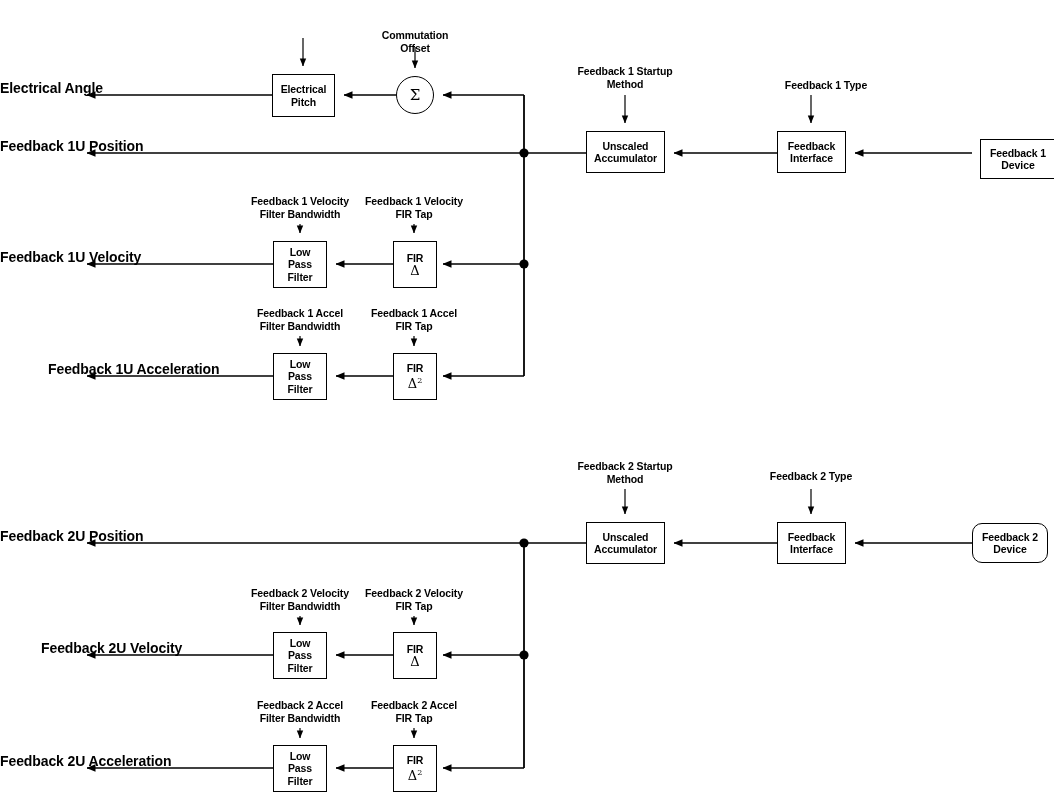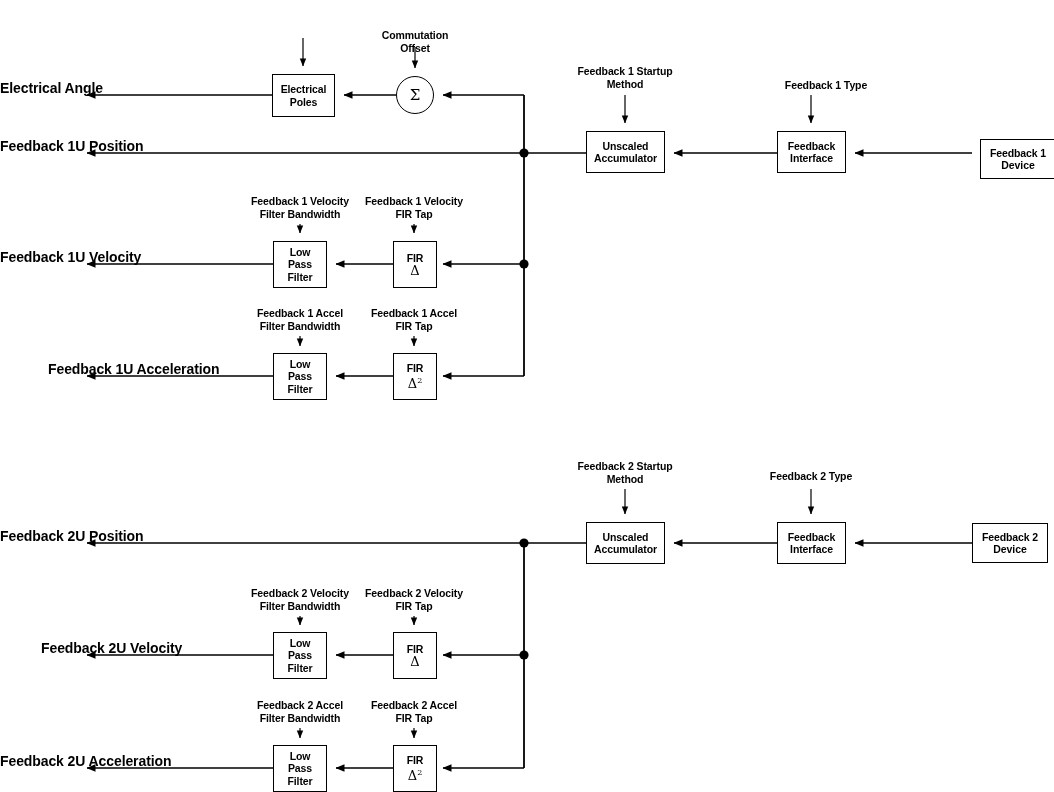--- a/index.html
+++ b/index.html
@@ -206,21 +206,21 @@
     <span class="ln">Feedback 1 Accel</span>
     <span class="ln">Filter Bandwidth</span>
   </div>
   <div class="param-label" style="left:414px; top:307px;">
     <span class="ln">Feedback 1 Accel</span>
     <span class="ln">FIR Tap</span>
   </div>
 
   <div class="node-box" style="left:272px; top:74px; width:63px; height:43px;">
     <span class="ln">Electrical</span>
-    <span class="ln">Poles</span>
+    <span class="ln">Pitch</span>
   </div>
   <div class="sum-circle" style="left:396px; top:76px; width:38px; height:38px;">
     <span>Σ</span>
   </div>
   <div class="node-box" style="left:586px; top:131px; width:79px; height:42px;">
     <span class="ln">Unscaled</span>
     <span class="ln">Accumulator</span>
   </div>
   <div class="node-box" style="left:777px; top:131px; width:69px; height:42px;">
     <span class="ln">Feedback</span>
@@ -287,21 +287,21 @@
   </div>
 
   <div class="node-box" style="left:586px; top:522px; width:79px; height:42px;">
     <span class="ln">Unscaled</span>
     <span class="ln">Accumulator</span>
   </div>
   <div class="node-box" style="left:777px; top:522px; width:69px; height:42px;">
     <span class="ln">Feedback</span>
     <span class="ln">Interface</span>
   </div>
-  <div class="node-box" style="left:972px; top:523px; width:76px; height:40px;">
+  <div class="node-box" style="left:972px; top:523px; width:76px; height:40px;border-radius:10px;">
     <span class="ln">Feedback 2</span>
     <span class="ln">Device</span>
   </div>
   <div class="node-box" style="left:273px; top:632px; width:54px; height:47px;">
     <span class="ln">Low</span>
     <span class="ln">Pass</span>
     <span class="ln">Filter</span>
   </div>
   <div class="node-box" style="left:393px; top:632px; width:44px; height:47px;">
     <span class="ln">FIR</span>

